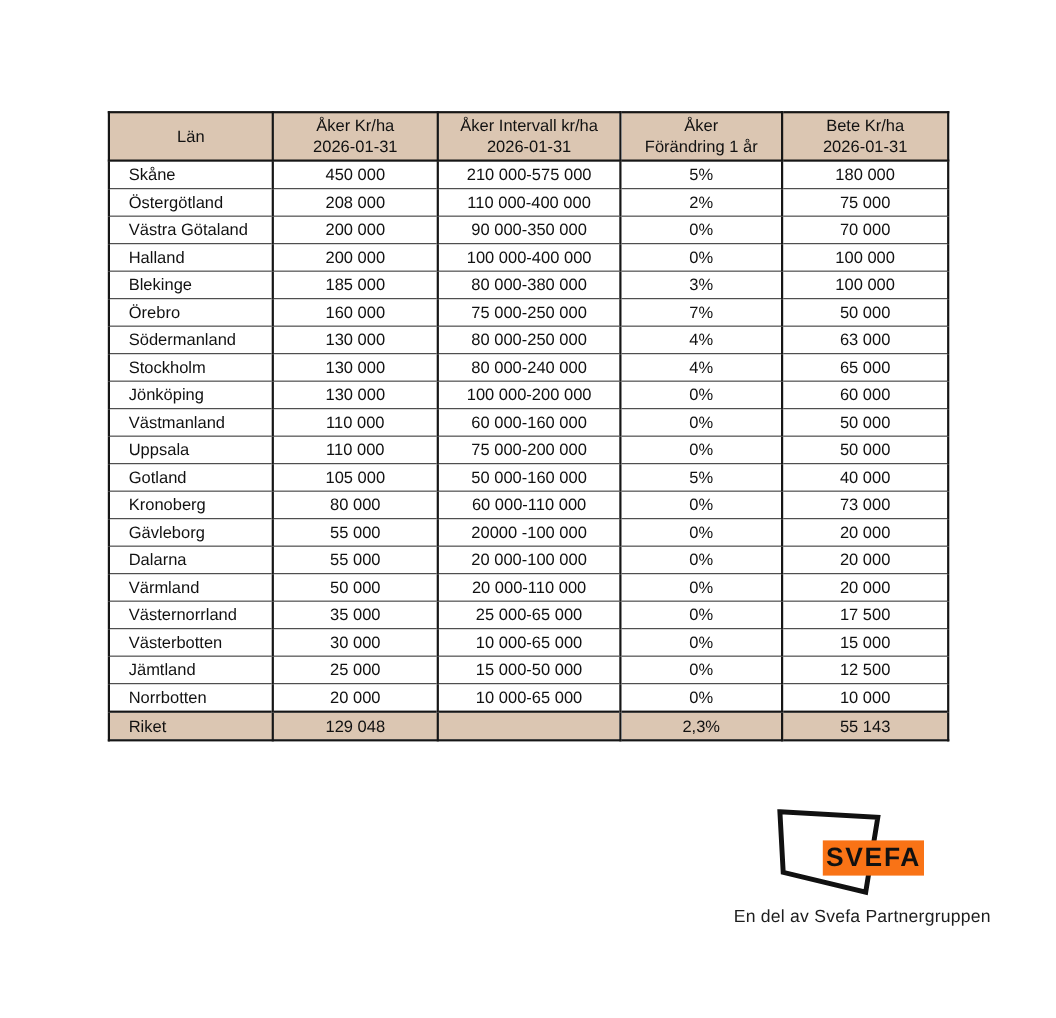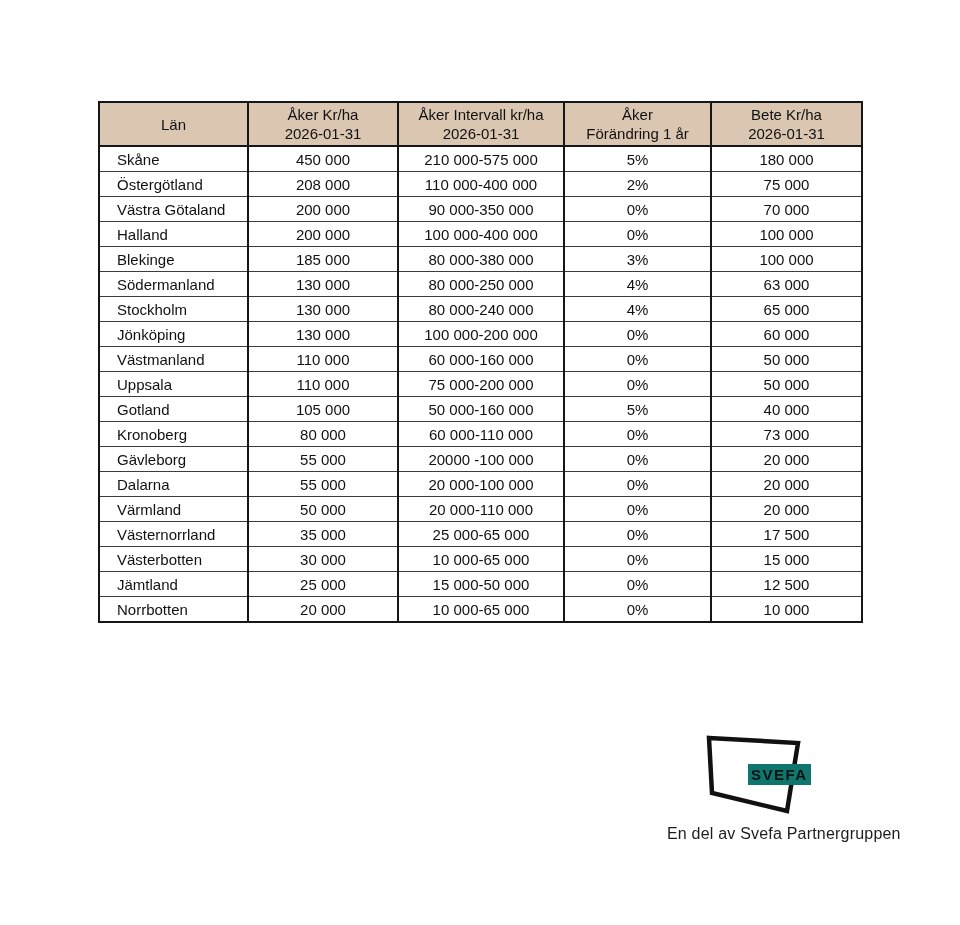--- a/index.html
+++ b/index.html
@@ -33,22 +33,22 @@
   }
   .data-table td.name{text-align:left;padding-left:17px;}
   .data-table td.num{text-align:center;}
   .data-table tr.total td{
     background:var(--beige);
     border-top:2px solid var(--border);border-bottom:2px solid var(--border);
   }
   .hdr-line{display:block;}
   .logo-svg{position:absolute;left:698px;top:730px;}
   .wordmark{
-    position:absolute;left:748px;top:764px;background:#0f766e;
-    font-weight:bold;font-size:15px;letter-spacing:1.5px;
+    position:absolute;left:748px;top:764px;background:#f97316;
+    font-weight:bold;font-size:24px;letter-spacing:1.5px;
     padding:2px 3px;color:var(--ink);
   }
   .tagline{
     position:absolute;left:667px;top:825px;
     font-size:16px;letter-spacing:0.2px;color:#1d1d1d;
   }
 </style>
 </head>
 <body>
 
@@ -113,20 +113,27 @@
         <td class="num">100 000</td>
       </tr>
       <tr>
         <td class="name">Blekinge</td>
         <td class="num">185 000</td>
         <td class="num">80 000-380 000</td>
         <td class="num">3%</td>
         <td class="num">100 000</td>
       </tr>
       <tr>
+        <td class="name">Örebro</td>
+        <td class="num">160 000</td>
+        <td class="num">75 000-250 000</td>
+        <td class="num">7%</td>
+        <td class="num">50 000</td>
+      </tr>
+      <tr>
         <td class="name">Södermanland</td>
         <td class="num">130 000</td>
         <td class="num">80 000-250 000</td>
         <td class="num">4%</td>
         <td class="num">63 000</td>
       </tr>
       <tr>
         <td class="name">Stockholm</td>
         <td class="num">130 000</td>
         <td class="num">80 000-240 000</td>
@@ -209,20 +216,27 @@
         <td class="num">15 000-50 000</td>
         <td class="num">0%</td>
         <td class="num">12 500</td>
       </tr>
       <tr>
         <td class="name">Norrbotten</td>
         <td class="num">20 000</td>
         <td class="num">10 000-65 000</td>
         <td class="num">0%</td>
         <td class="num">10 000</td>
+      </tr>
+      <tr class="total">
+        <td class="name">Riket</td>
+        <td class="num">129 048</td>
+        <td class="num"></td>
+        <td class="num">2,3%</td>
+        <td class="num">55 143</td>
       </tr>
     </tbody>
 </table>
 
 <svg class="logo-svg" width="115" height="90" viewBox="0 0 115 90" aria-hidden="true">
   <polygon points="11,8 100,13 89,81 14,63" fill="none" stroke="#111111" stroke-width="4.5"></polygon>
 </svg>
 <div class="wordmark">SVEFA</div>
 <div class="tagline">En del av Svefa Partnergruppen</div>
 

